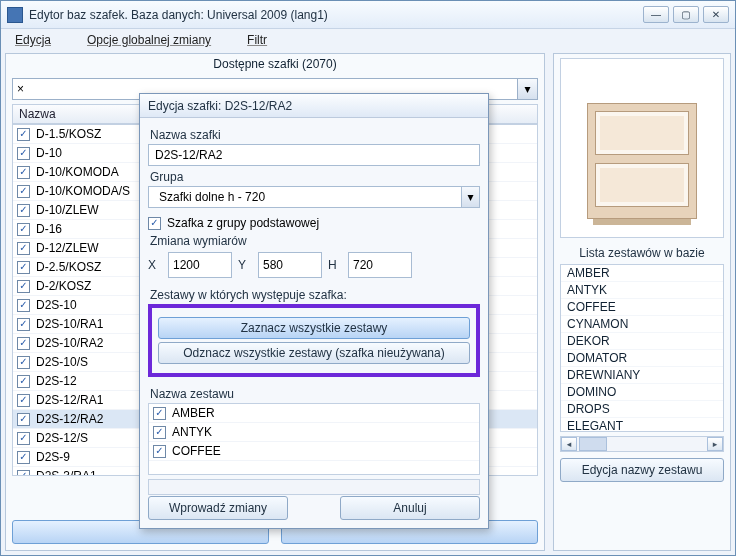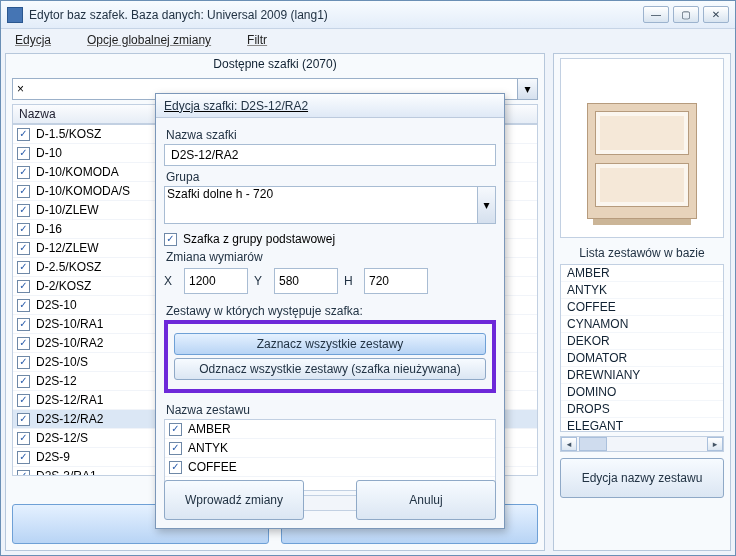--- a/index.html
+++ b/index.html
@@ -19,44 +19,44 @@
   .right { right:0; top:0; width:178px; height:100%; }
   .combo { margin:4px 6px; height:22px; border:1px solid #9bb0c9; background:#fff; display:flex; align-items:center; padding:0 4px; position:relative;}
   .combo .dropbtn { position:absolute; right:0; top:0; width:20px; height:100%; border-left:1px solid #9bb0c9; background:linear-gradient(#f6f9fd,#d5e0ee); display:flex; align-items:center; justify-content:center; }
   .list-header { margin:2px 6px 0 6px; height:20px; border:1px solid #c2d0e2; background:linear-gradient(#fbfcfe,#e6edf6); padding:2px 6px; color:#223;}
   .listbox { margin:0 6px 4px 6px; border:1px solid #c2d0e2; background:#fff; overflow-y:scroll; position:relative;}
   .left .listbox { height:352px; }
   .row { display:flex; align-items:center; height:19px; padding:0 4px; border-bottom:1px solid #f1f4f9;}
   .row.sel { background:#dbe7f5; }
   .chk { width:13px; height:13px; border:1px solid #6e88a7; background:#fff; margin-right:6px; display:inline-flex; align-items:center; justify-content:center; color:#2a5caa; font-size:10px; line-height:10px;}
   .btnbar { position:absolute; left:6px; right:6px; bottom:6px; display:flex; gap:12px; }
-  .btn { flex:1; height:40px; border:1px solid #8fa9c7; border-radius:3px; background:linear-gradient(#f7fbff,#dbe6f3); display:flex; align-items:center; justify-content:center; color:#234; cursor:default;}
+  .btn { flex:1; height:24px; border:1px solid #8fa9c7; border-radius:3px; background:linear-gradient(#f7fbff,#dbe6f3); display:flex; align-items:center; justify-content:center; color:#234; cursor:default;}
   .btn.blue { background:linear-gradient(#e5f1ff,#b8d4f5); border-color:#6ea0d6;}
   .right .preview { margin:4px 6px; height:180px; border:1px solid #c2d0e2; background:#fff; position:relative; }
   .cab { position:absolute; left:26px; top:44px; width:110px; height:116px; }
   .cab .body { position:absolute; inset:0; background:#e7d3bb; border:1px solid #b69b7d; }
   .cab .drawer { position:absolute; left:8px; right:8px; height:44px; background:#f5e8d8; border:1px solid #b69b7d; box-shadow: inset 0 0 0 4px rgba(255,255,255,.6);}
   .cab .d1 { top:8px; } .cab .d2 { top:60px; }
   .cab .plinth { position:absolute; left:6px; right:6px; bottom:-6px; height:6px; background:#cbb597;}
   .right .setshdr { text-align:center; padding:4px 0; color:#234;}
   .right .setlist { margin:0 6px 4px 6px; height:168px; border:1px solid #c2d0e2; background:#fff; overflow-y:scroll;}
   .setrow { height:17px; padding:1px 6px; color:#123; border-bottom:1px solid #f3f6fa;}
   .right .hscroll { margin:0 6px 6px 6px; height:16px; border:1px solid #c2d0e2; background:#f2f5fa; position:relative;}
   .right .hscroll .thumb { position:absolute; left:18px; top:0; bottom:0; width:28px; background:#cfdcee; border:1px solid #aac0dc;}
   .right .hscroll .arrow { position:absolute; top:0; bottom:0; width:16px; background:linear-gradient(#fff,#dde7f2); border:1px solid #aac0dc; display:flex;align-items:center;justify-content:center;font-size:9px;color:#456;}
   .right .hscroll .al{left:0;} .right .hscroll .ar{right:0;}
   .right .ednbtn { margin:4px 6px 6px 6px; }
 
   
-  .dialog { position:absolute; left:154px; top:92px; width:350px; height:436px; border:1px solid #7b97b9; background:#f5f8fc; box-shadow:2px 3px 8px rgba(0,0,0,.25); z-index:50;text-decoration:underline;}
+  .dialog { position:absolute; left:138px; top:92px; width:350px; height:436px; border:1px solid #7b97b9; background:#f5f8fc; box-shadow:2px 3px 8px rgba(0,0,0,.25); z-index:50;}
   .dialog .dtitle { height:24px; background:linear-gradient(#fbfdff,#dfe9f6); border-bottom:1px solid #bccadd; display:flex; align-items:center; padding:0 8px; color:#234;}
   .dialog .dbody { position:absolute; top:30px; left:8px; right:8px; bottom:44px; }
   .fld-label { color:#234; margin:4px 2px 2px 2px; }
   .textinput { width:100%; height:22px; border:1px solid #a8bcd3; background:#fff; padding:2px 6px; }
-  .combo2 { width:100%; height:38px; border:1px solid #a8bcd3; background:#fff; display:flex; align-items:flex-start; padding:0 2px; position:relative;}
+  .combo2 { width:100%; height:22px; border:1px solid #a8bcd3; background:#fff; display:flex; align-items:center; padding:0 10px; position:relative;}
   .combo2 .dropbtn { position:absolute; right:0; top:0; width:18px; height:100%; border-left:1px solid #a8bcd3; background:linear-gradient(#f6f9fd,#d5e0ee); display:flex; align-items:center; justify-content:center;}
   .dimrow { display:flex; align-items:center; gap:6px; margin-top:4px;}
   .dimrow .lab { width:14px; color:#234;}
   .dimrow input { width:64px; height:26px; border:1px solid #a8bcd3; background:#fff; padding:1px 4px;}
   .dialog .sets { margin-top:2px; border:4px solid #6d28d9; padding:6px;text-align:center; }
   .dialog .sets .btn { width:100%; margin:3px 0; height:22px;}
   .dialog .setlabel { margin-top:10px; }
   .dialog .dsetlist { height:72px; border:1px solid #c2d0e2; background:#fff; overflow:auto; margin-top:2px;}
   .dialog .hscroll2 { height:16px; border:1px solid #c2d0e2; background:#f2f5fa; margin-top:4px; position:relative;}
   .dialog .bottombar { position:absolute; left:8px; right:8px; bottom:8px; display:flex; justify-content:space-between;}

